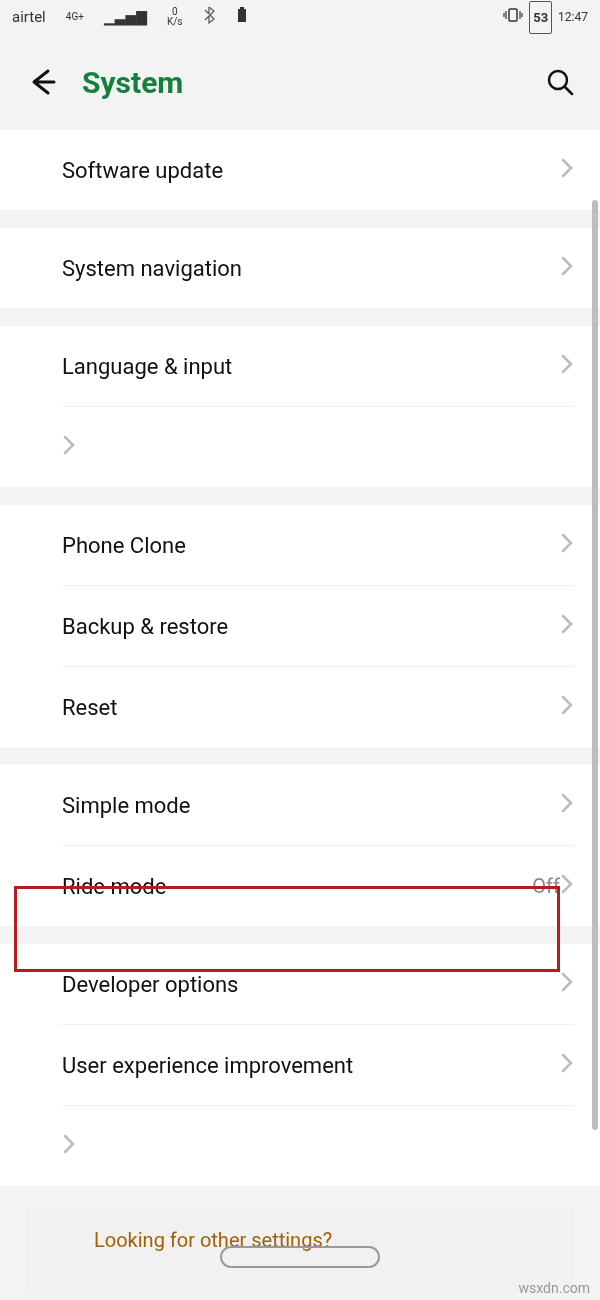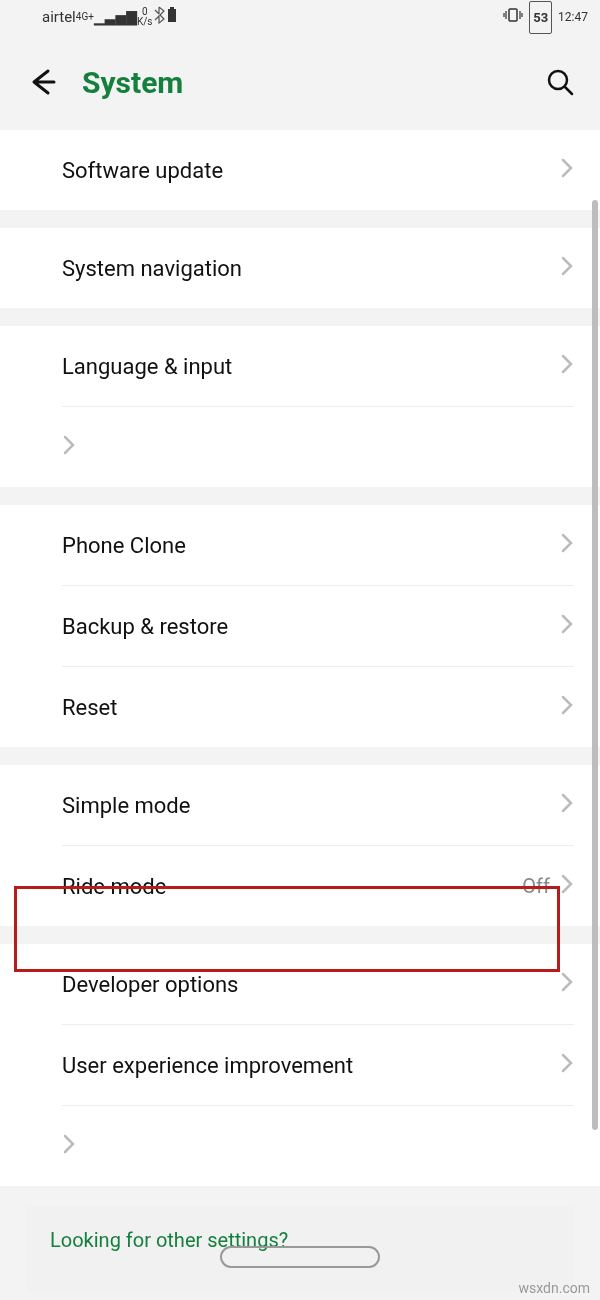--- a/index.html
+++ b/index.html
@@ -21,22 +21,21 @@
       display: flex;
       justify-content: space-between;
       align-items: center;
       padding: 0 12px;
       font-size: 16px;
       color: #333;
     }
     .status-left {
       display: flex;
       align-items: center;
-      gap: 0;
-      margin-left: 30px;
+      gap: 20px;
     }
     .status-right {
       display: flex;
       align-items: center;
       gap: 6px;
     }
     .status-bar .carrier { font-size: 15px; }
     .status-bar .small { font-size: 10px; line-height: 1; }
     .status-bar .signal { font-size: 14px; }
     .status-bar .battery-box { border: 1px solid #555; border-radius: 2px; padding: 8px 3px; font-size: 13px; font-weight: bold; }
@@ -74,21 +73,20 @@
       position: relative;
     }
     .row .label {
       font-size: 22px;
       color: #111;
       flex: 1;
     }
     .row .value {
       font-size: 20px;
       color: #888;
-      margin-right: 10px;
     }
     .row .chev {
       color: #bbb;
     }
     .divider {
       height: 1px;
       background: #eee;
       margin: 0 26px;
     }
     .highlight {
@@ -102,21 +100,22 @@
       z-index: 10;
     }
     .footer-card {
       margin: 20px 26px 0 26px;
       background: #f1f1f1;
       border-radius: 4px;
       padding: 22px 24px 40px 24px;
     }
     .footer-card .q {
       font-size: 20px;
-      color: #15803d;
+      color: #a16207;
+      margin-left: 44px;
     }
     .scrollbar {
       position: absolute;
       right: 2px;
       top: 200px;
       width: 6px;
       height: 930px;
       background: #bdbdbd;
       border-radius: 3px;
     }

